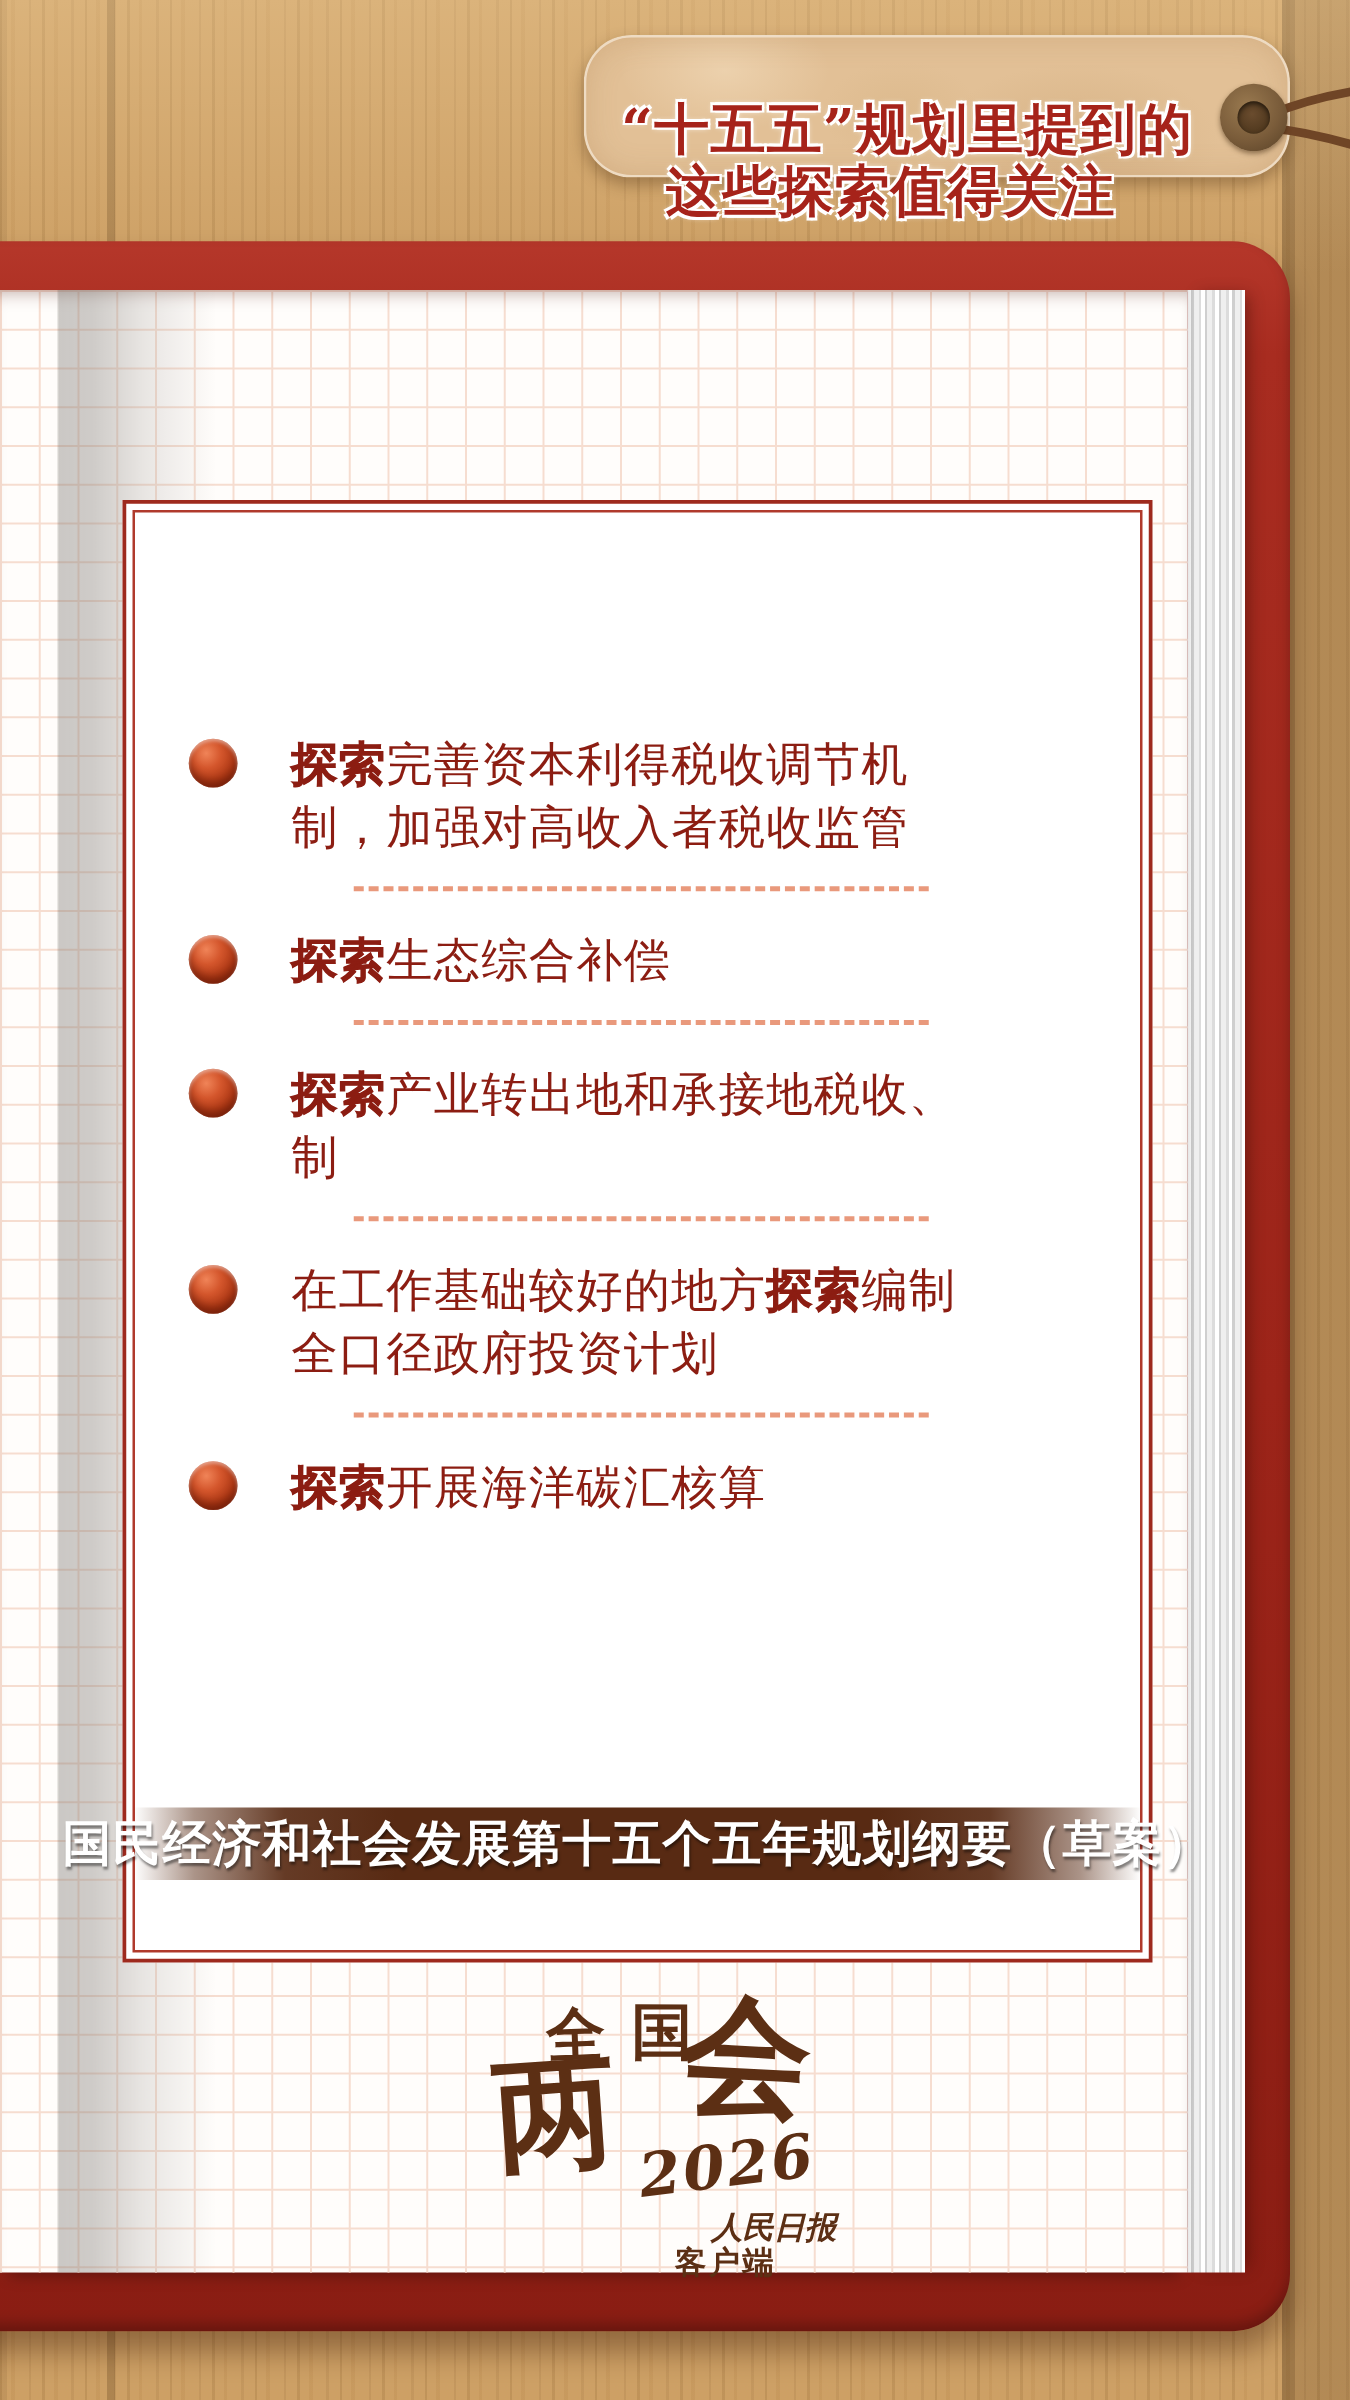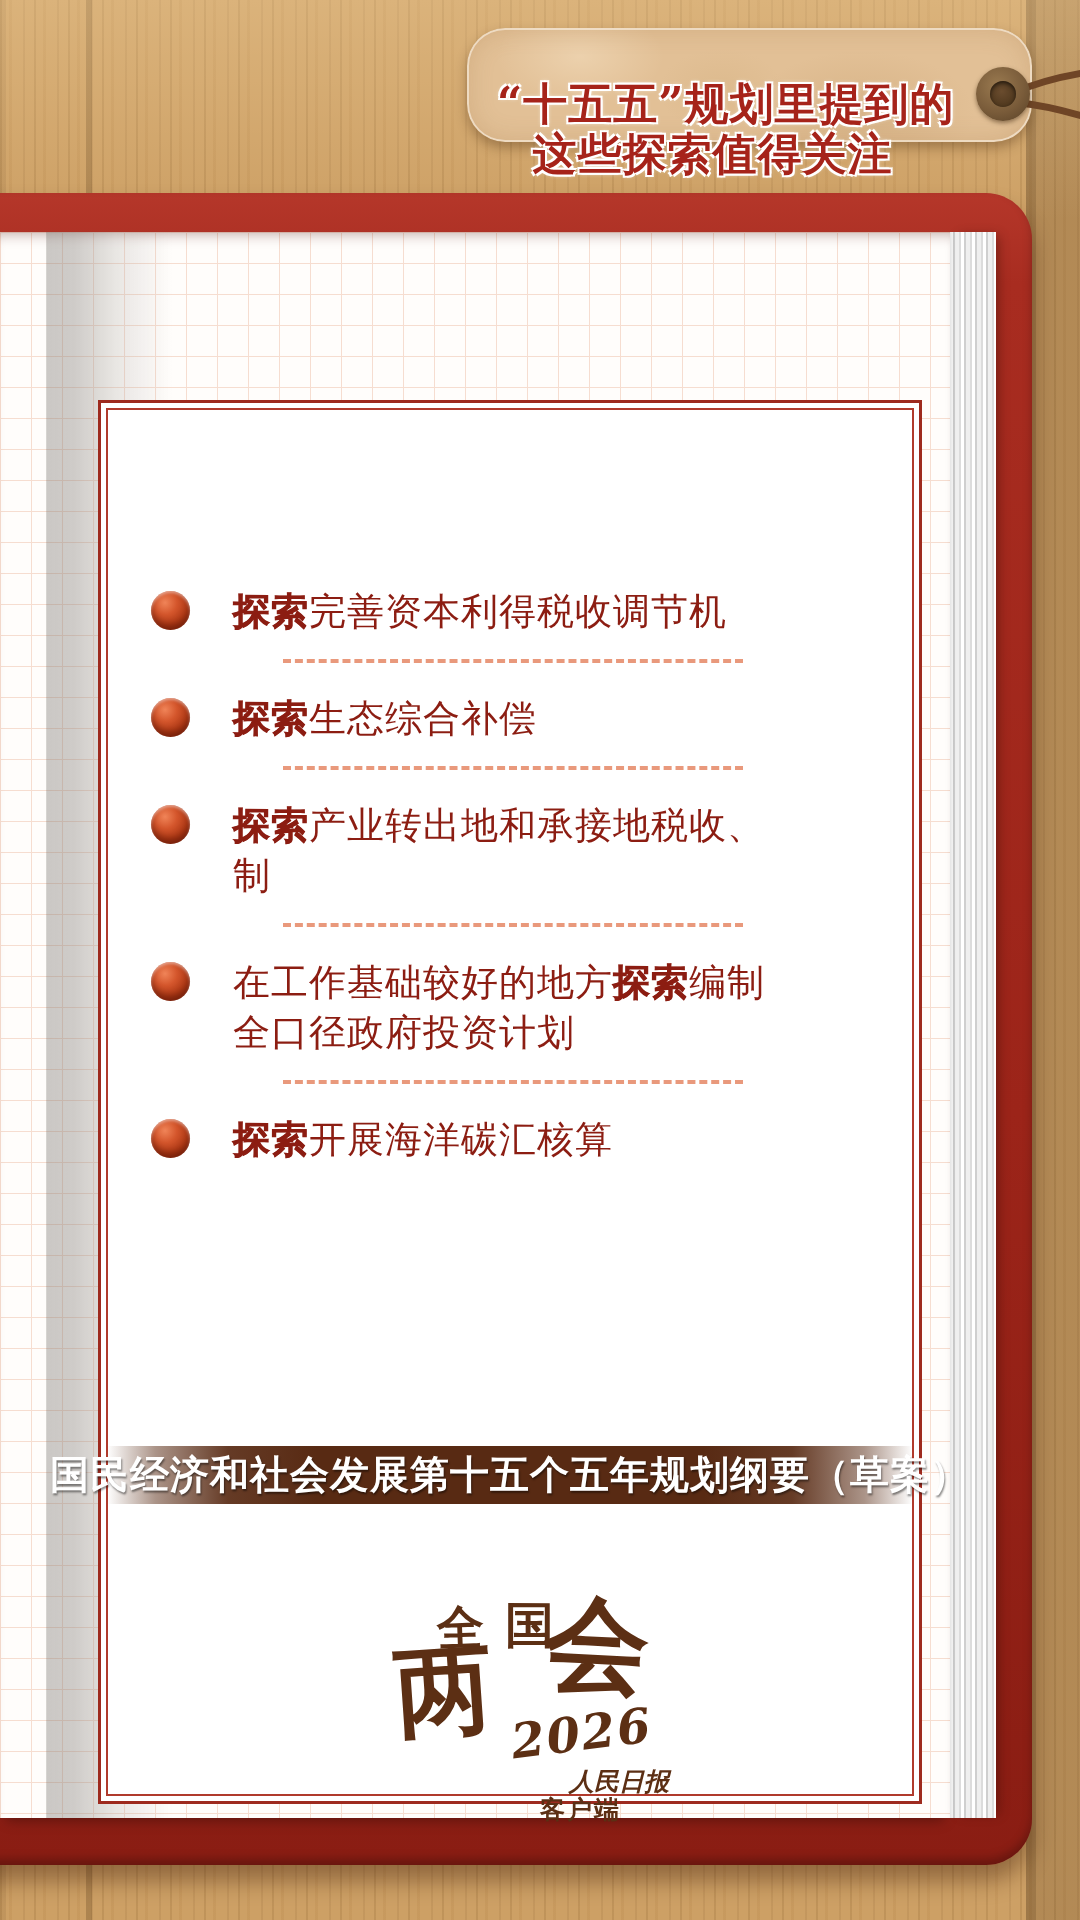--- a/index.html
+++ b/index.html
@@ -53,21 +53,21 @@
   }
   
   .page-stack{position:absolute;left:950px;top:232px;width:46px;height:1586px;
     background:
       linear-gradient(90deg, rgba(0,0,0,0.10) 0, rgba(0,0,0,0) 6px),
       repeating-linear-gradient(90deg,#ffffff 0 3px,#cfcfcf 3px 5px,#efefef 5px 9px,#dcdcdc 9px 11px);
     box-shadow:6px 0 12px -4px rgba(50,12,5,0.45);
   }
 
   
-  .card{position:absolute;left:98px;top:400px;width:824px;height:1404px;
+  .card{position:absolute;left:98px;top:400px;width:824px;height:1170px;
     background:#ffffff;border:3px solid var(--card_border);}
   .card-inner{position:absolute;inset:5px;border:2px solid #b03a2c;pointer-events:none;}
 
   
   .list{position:absolute;left:0;top:0;width:100%;padding:183px 20px 0 50px;}
   .item{display:flex;align-items:flex-start;}
   .dot{width:39px;height:39px;border-radius:50%;flex:0 0 39px;margin-top:5px;
     background:radial-gradient(circle at 36% 30%, #f08458 0%, #d4562c 32%, #b03a16 62%, #7c2009 100%);
     box-shadow:inset 0 2px 3px rgba(255,255,255,0.45), inset 0 -5px 7px rgba(90,20,5,0.55);}
   .item-text{margin-left:43px;color:var(--text_maroon);font-size:37px;line-height:50px;letter-spacing:1px;}
@@ -130,20 +130,21 @@
   <div class="page-curl"></div>
   <div class="page-stack"></div>
 
   <div class="card">
     <div class="card-inner"></div>
     <div class="list" id="explore-list">
         <div class="item">
           <div class="dot"></div>
           <div class="item-text">
             <div class="line"><span class="bold">探索</span><span>完善资本利得税收调节机</span></div>
+            <div class="line"><span>制，加强对高收入者税收监管</span></div>
           </div>
         </div>
         <div class="divider"></div>
         <div class="item">
           <div class="dot"></div>
           <div class="item-text">
             <div class="line"><span class="bold">探索</span><span>生态综合补偿</span></div>
           </div>
         </div>
         <div class="divider"></div>

